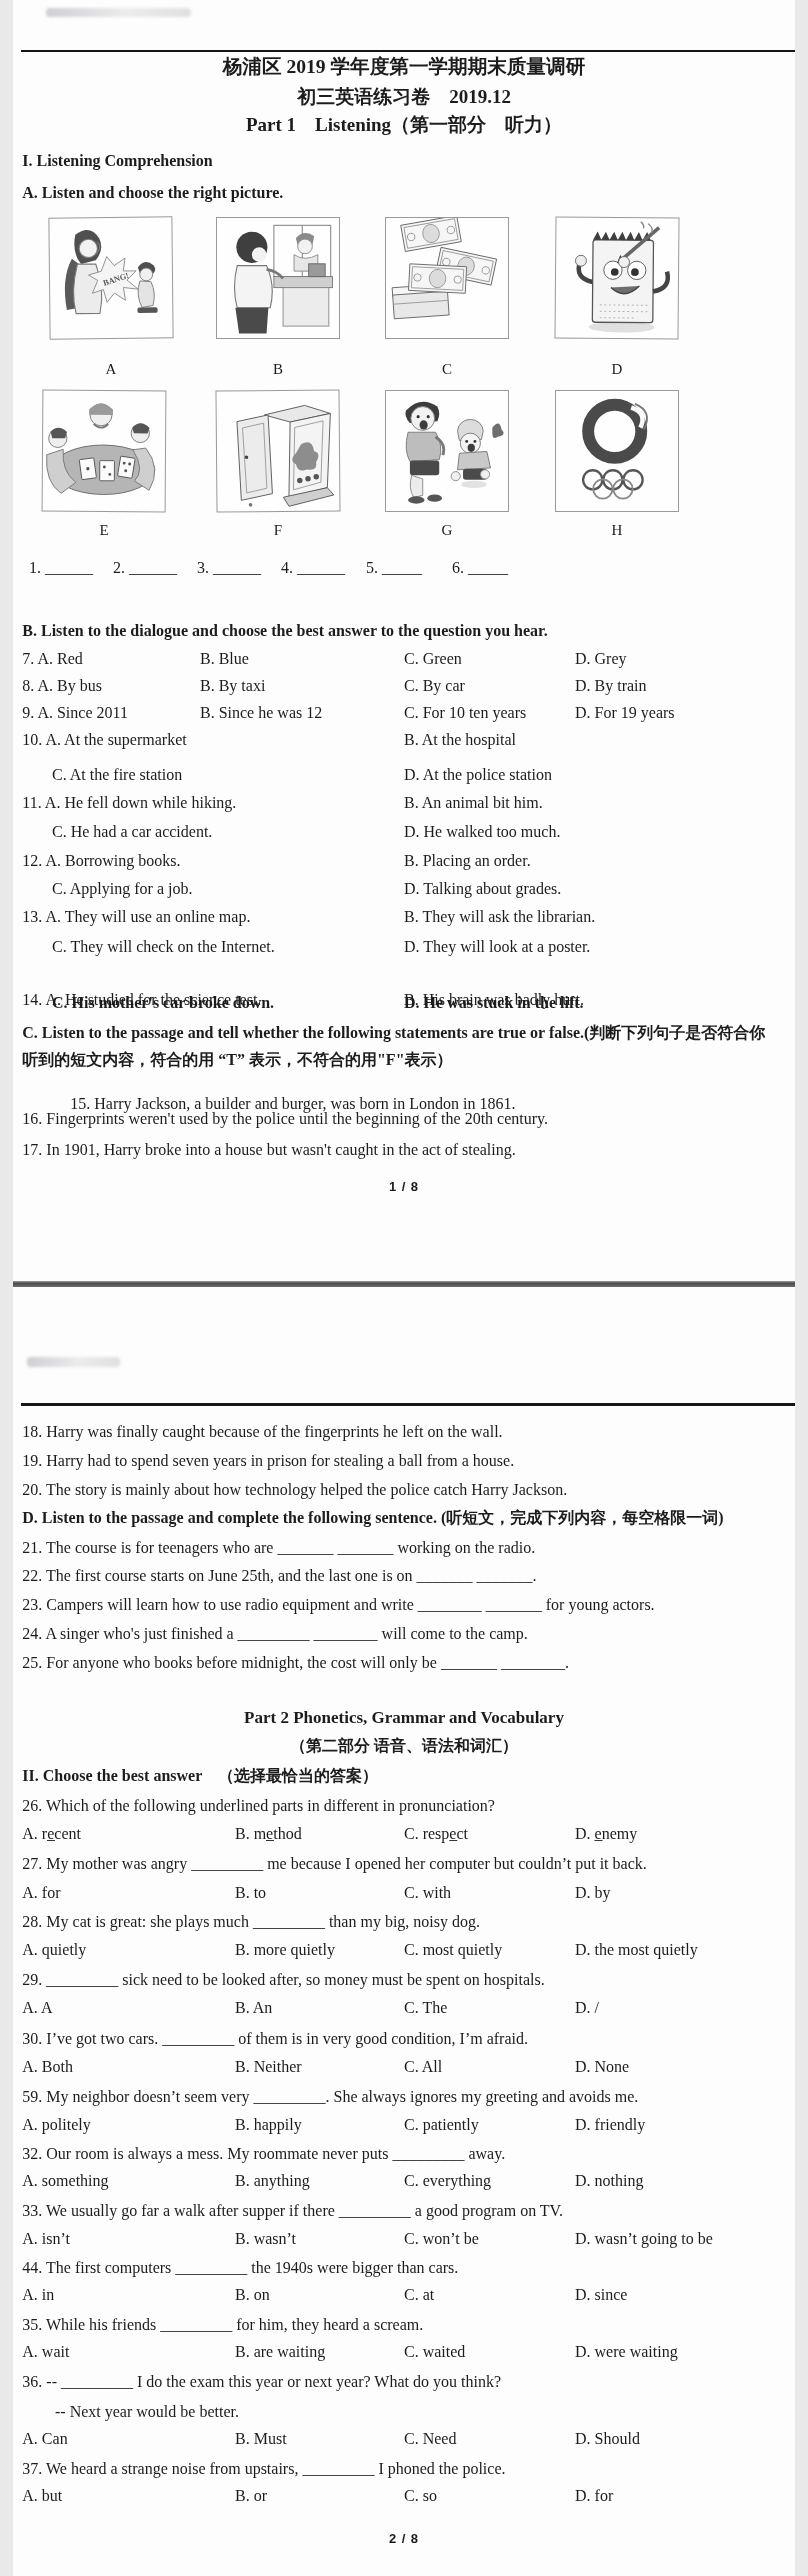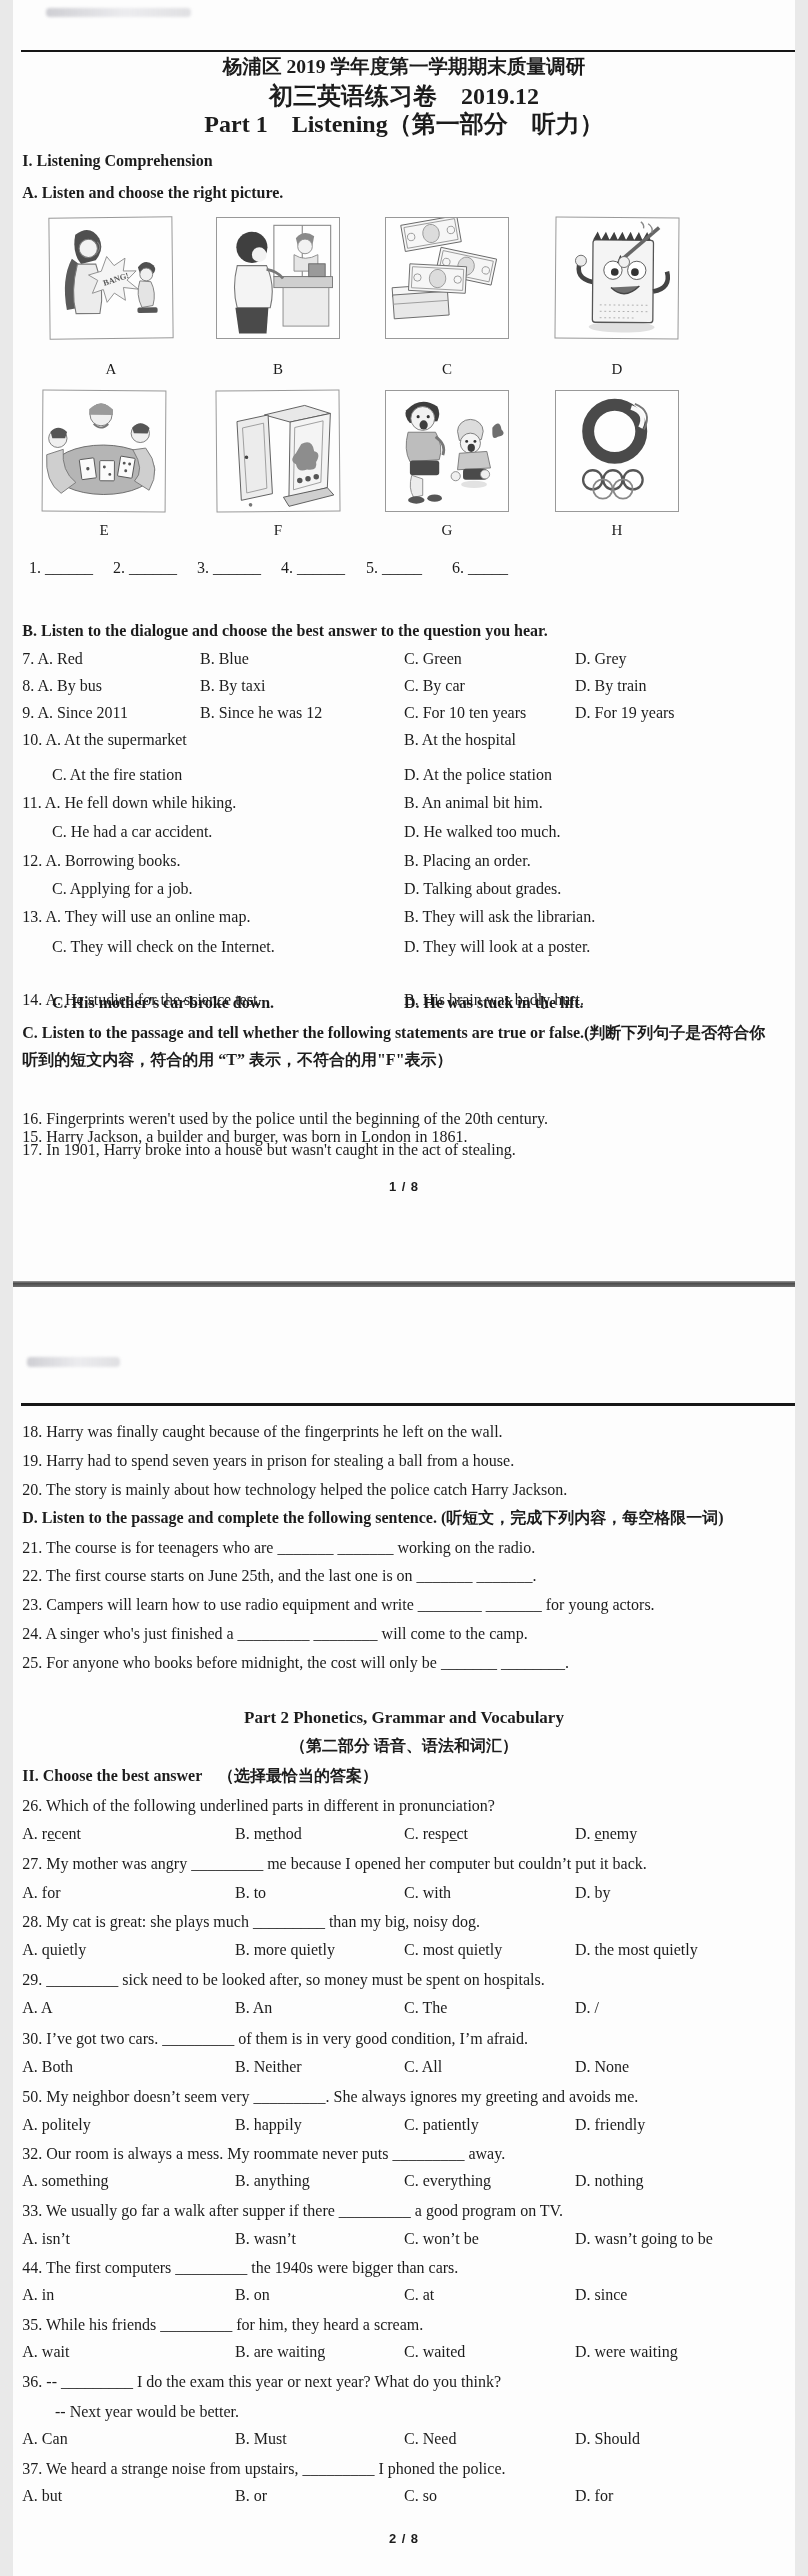--- a/index.html
+++ b/index.html
@@ -2,21 +2,21 @@
 <html style="font-size:15px"><head>
 <meta charset="utf-8">
 <style>
   html,body{margin:0;padding:0;background:#e9e9e9;}
   .page{position:relative;width:782px;height:2576px;margin:0 auto;background:#fdfdfd;
         font-family:"Liberation Serif","DejaVu Serif",serif;color:#1c1c1c;overflow:hidden;}
   .ln{position:absolute;left:9.3px;font-size:16px;white-space:pre;line-height:19.6px;}
   .b{font-weight:bold;}
   .ctr{left:0;right:0;text-align:center;white-space:normal;}
   .t1{font-size:19.6px;}
-  .t2{font-size:24px;}
+  .t2{font-size:19px;}
   .pgnum{font-family:"Liberation Sans","DejaVu Sans",sans-serif;font-size:13px;font-weight:bold;letter-spacing:0.9px;}
   .rule{position:absolute;background:#161616;height:1.9px;}
   .pagebar{position:absolute;left:0;width:809px;height:5.6px;
            background:linear-gradient(#9a9a9a,#4c4c4c 40%,#6e6e6e);}
   .smudge{position:absolute;border-radius:3.7px;filter:blur(1.4px);
           background:linear-gradient(90deg,rgba(120,120,135,.35),rgba(160,160,175,.18) 55%,rgba(150,150,160,.28));}
   .row{position:absolute;left:0;right:0;height:20.6px;}
   .row span{position:absolute;font-size:16px;white-space:pre;}
   .oA{left:9.3px;} .oAi{left:39px;} .oB{left:187px;} .oB2{left:222px;} .oC{left:391px;} .oD{left:562px;}
   .picbox{position:absolute;width:124px;height:122px;border:0.9px solid #999;background:#fefefe;box-sizing:border-box;}
@@ -279,21 +279,21 @@
     <span class="oA">14. A. He studied for the science test.</span>
     <span class="oC">B. His brain was badly hurt.</span>
   </div>
   <div class="row" style="top:994px;font-weight:bold;">
     <span class="oAi">C. His mother's car broke down.</span>
     <span class="oC">D. He was stuck in the lift.</span>
   </div>
 
   <div class="ln b" style="top:1023px;">C. Listen to the passage and tell whether the following statements are true or false.(判断下列句子是否符合你</div>
   <div class="ln b" style="top:1050px;">听到的短文内容，符合的用 “T” 表示，不符合的用"F"表示）</div>
-  <div class="ln" style="top:1127px;">15. Harry Jackson, a builder and burger, was born in London in 1861.</div>
+  <div class="ln" style="top:1094px;margin-left:48px;">15. Harry Jackson, a builder and burger, was born in London in 1861.</div>
   <div class="ln" style="top:1109px;">16. Fingerprints weren't used by the police until the beginning of the 20th century.</div>
   <div class="ln" style="top:1140px;">17. In 1901, Harry broke into a house but wasn't caught in the act of stealing.</div>
 
   <div class="ln ctr pgnum" style="top:1177px;">1 / 8</div>
 
   <div class="pagebar" style="top:1281px;"></div>
   <div class="smudge" style="top:1357px;left:14px;width:93px;height:10.3px;"></div>
   <div class="rule" style="top:1403px;left:7.5px;width:795px;height:2.8px;"></div>
 
   <div class="ln" style="top:1422px;">18. Harry was finally caught because of the fingerprints he left on the wall.</div>
@@ -344,21 +344,21 @@
   </div>
 
   <div class="ln" style="top:2029px;">30. I’ve got two cars. _________ of them is in very good condition, I’m afraid.</div>
   <div class="row" style="top:2058px;padding-left:46px;">
     <span class="oA">A. Both</span>
     <span class="oB2">B. Neither</span>
     <span class="oC">C. All</span>
     <span class="oD">D. None</span>
   </div>
 
-  <div class="ln" style="top:2087px;">50. My neighbor doesn’t seem very _________. She always ignores my greeting and avoids me.</div>
+  <div class="ln" style="top:2087px;">59. My neighbor doesn’t seem very _________. She always ignores my greeting and avoids me.</div>
   <div class="row" style="top:2116px;">
     <span class="oA">A. politely</span>
     <span class="oB2">B. happily</span>
     <span class="oC">C. patiently</span>
     <span class="oD">D. friendly</span>
   </div>
 
   <div class="ln" style="top:2144px;">32. Our room is always a mess. My roommate never puts _________ away.</div>
   <div class="row" style="top:2172px;">
     <span class="oA">A. something</span>

